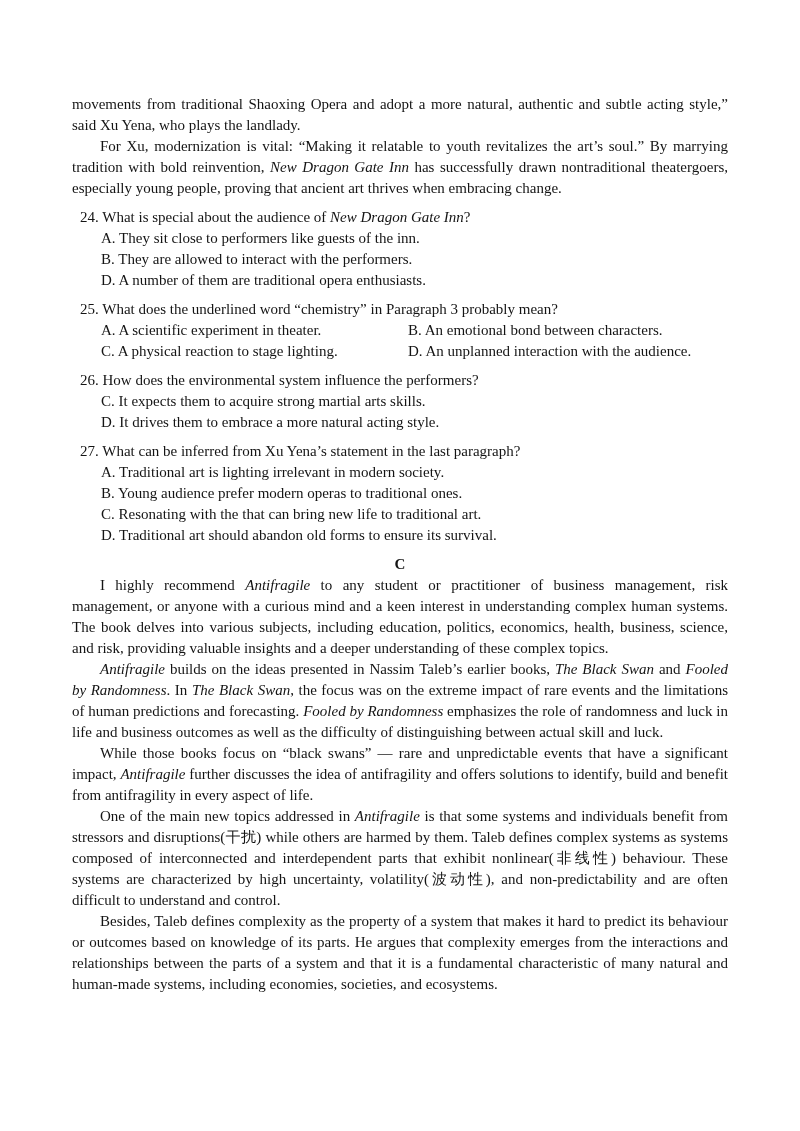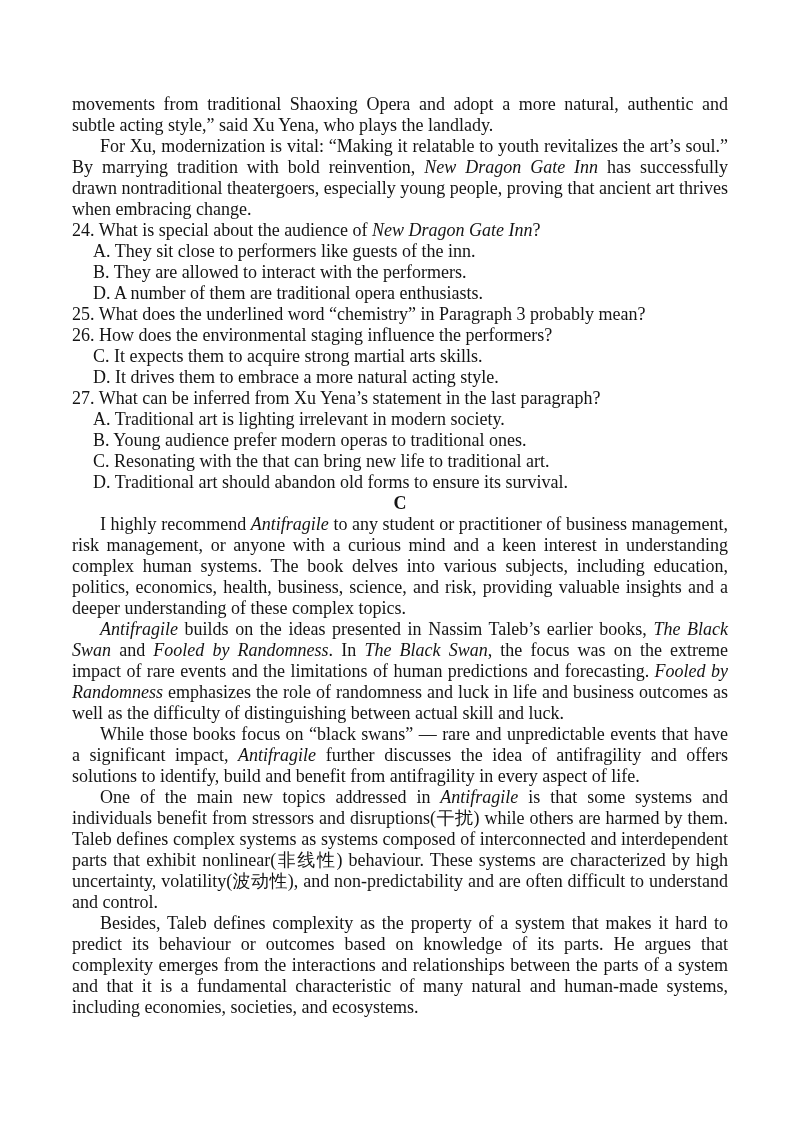--- a/index.html
+++ b/index.html
@@ -13,33 +13,33 @@
       overflow: hidden;
       position: relative;
       font-family: "Liberation Serif", "DejaVu Serif", serif;
       color: #141414;
     }
     .page {
       position: absolute;
       left: 72px;
       top: 94px;
       width: 656px;
-      font-size: 18px;
+      font-size: 15px;
       line-height: 21px;
     }
     .para {
       margin: 0;
       text-align: justify;
       text-indent: 28px;
     }
     .para.noindent {
       text-indent: 0;
     }
     .question {
-      margin: 0;
+      margin: 8px;
     }
     .q-stem {
       margin: 0;
     }
     .q-option {
       margin: 0;
       padding-left: 21px;
     }
     .q-options-grid {
       display: grid;
@@ -68,24 +68,30 @@
 
   <div class="question">
     <p class="q-stem"><span>24.</span> <span>What is special about the audience of </span><em>New Dragon Gate Inn</em><span>?</span></p>
     <p class="q-option">A. They sit close to performers like guests of the inn.</p>
     <p class="q-option">B. They are allowed to interact with the performers.</p>
     <p class="q-option">D. A number of them are traditional opera enthusiasts.</p>
   </div>
 
   <div class="question">
     <p class="q-stem"><span>25.</span> <span>What does the underlined word “chemistry” in Paragraph 3 probably mean?</span></p>
+    <div class="q-options-grid">
+      <p class="q-option">A. A scientific experiment in theater.</p>
+      <p class="q-option">B. An emotional bond between characters.</p>
+      <p class="q-option">C. A physical reaction to stage lighting.</p>
+      <p class="q-option">D. An unplanned interaction with the audience.</p>
+    </div>
   </div>
 
   <div class="question">
-    <p class="q-stem"><span>26.</span> <span>How does the environmental staging influence the performers?</span></p>
+    <p class="q-stem"><span>26.</span> <span>How does the environmental system influence the performers?</span></p>
     <p class="q-option">C. It expects them to acquire strong martial arts skills.</p>
     <p class="q-option">D. It drives them to embrace a more natural acting style.</p>
   </div>
 
   <div class="question">
     <p class="q-stem"><span>27.</span> <span>What can be inferred from Xu Yena’s statement in the last paragraph?</span></p>
     <p class="q-option">A. Traditional art is lighting irrelevant in modern society.</p>
     <p class="q-option">B. Young audience prefer modern operas to traditional ones.</p>
     <p class="q-option">C. Resonating with the that can bring new life to traditional art.</p>
     <p class="q-option">D. Traditional art should abandon old forms to ensure its survival.</p>

